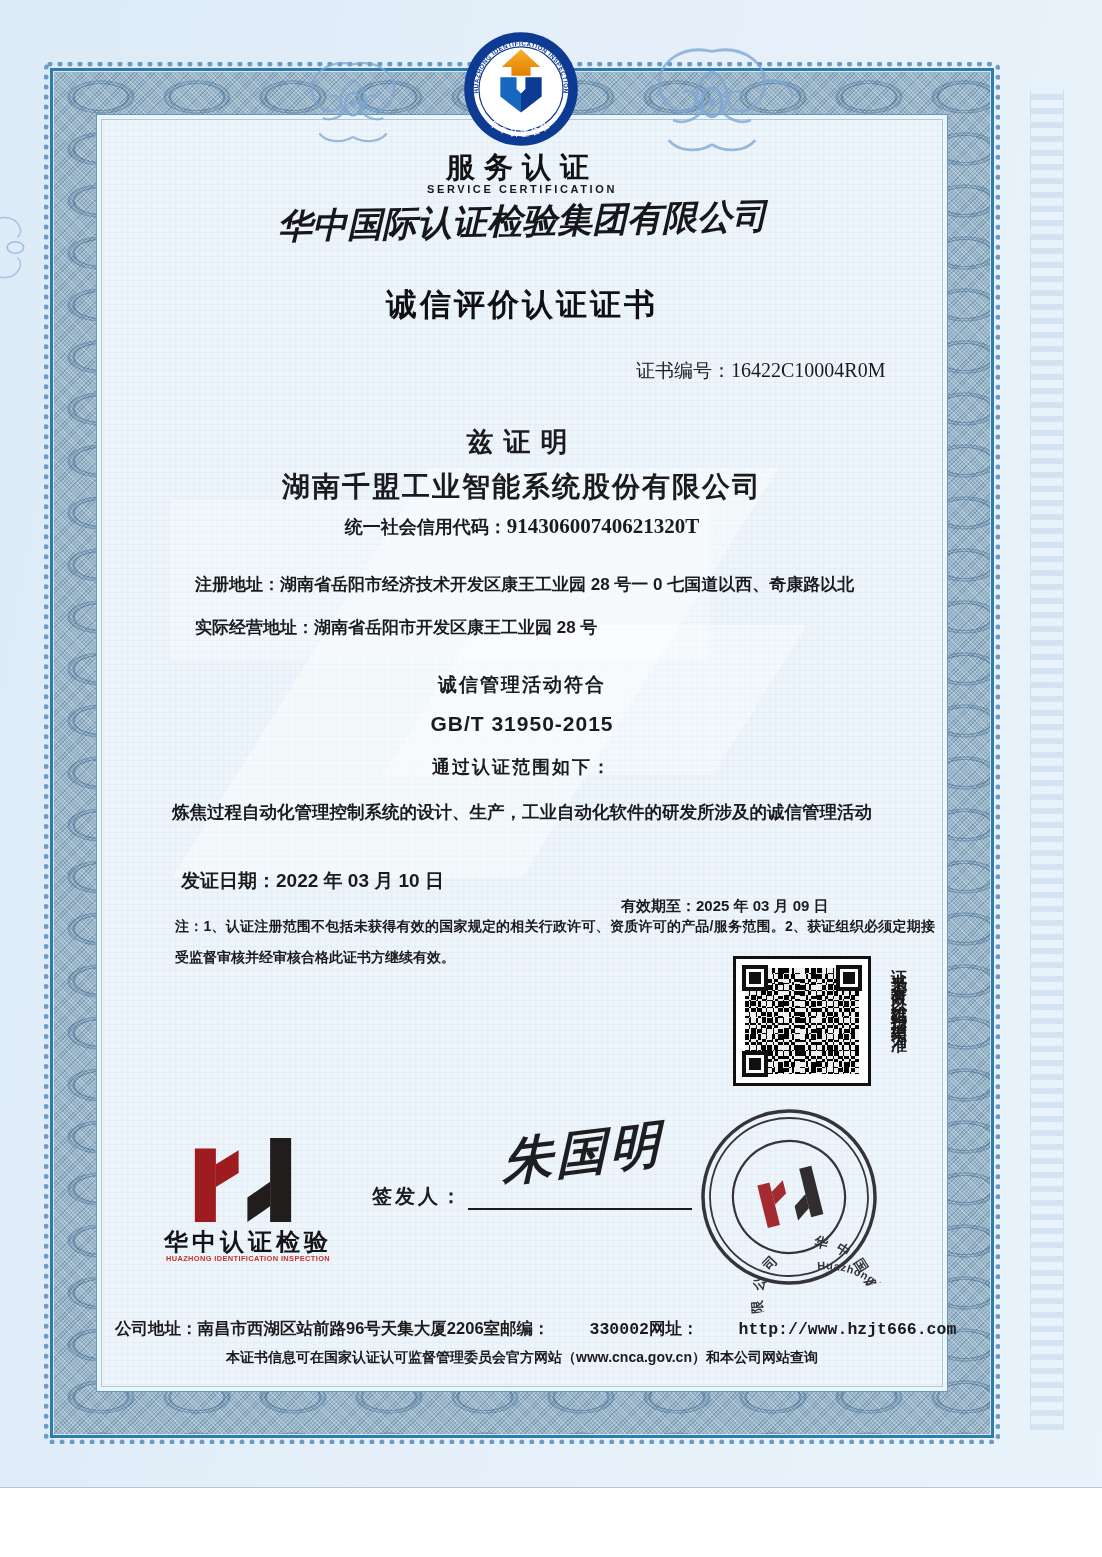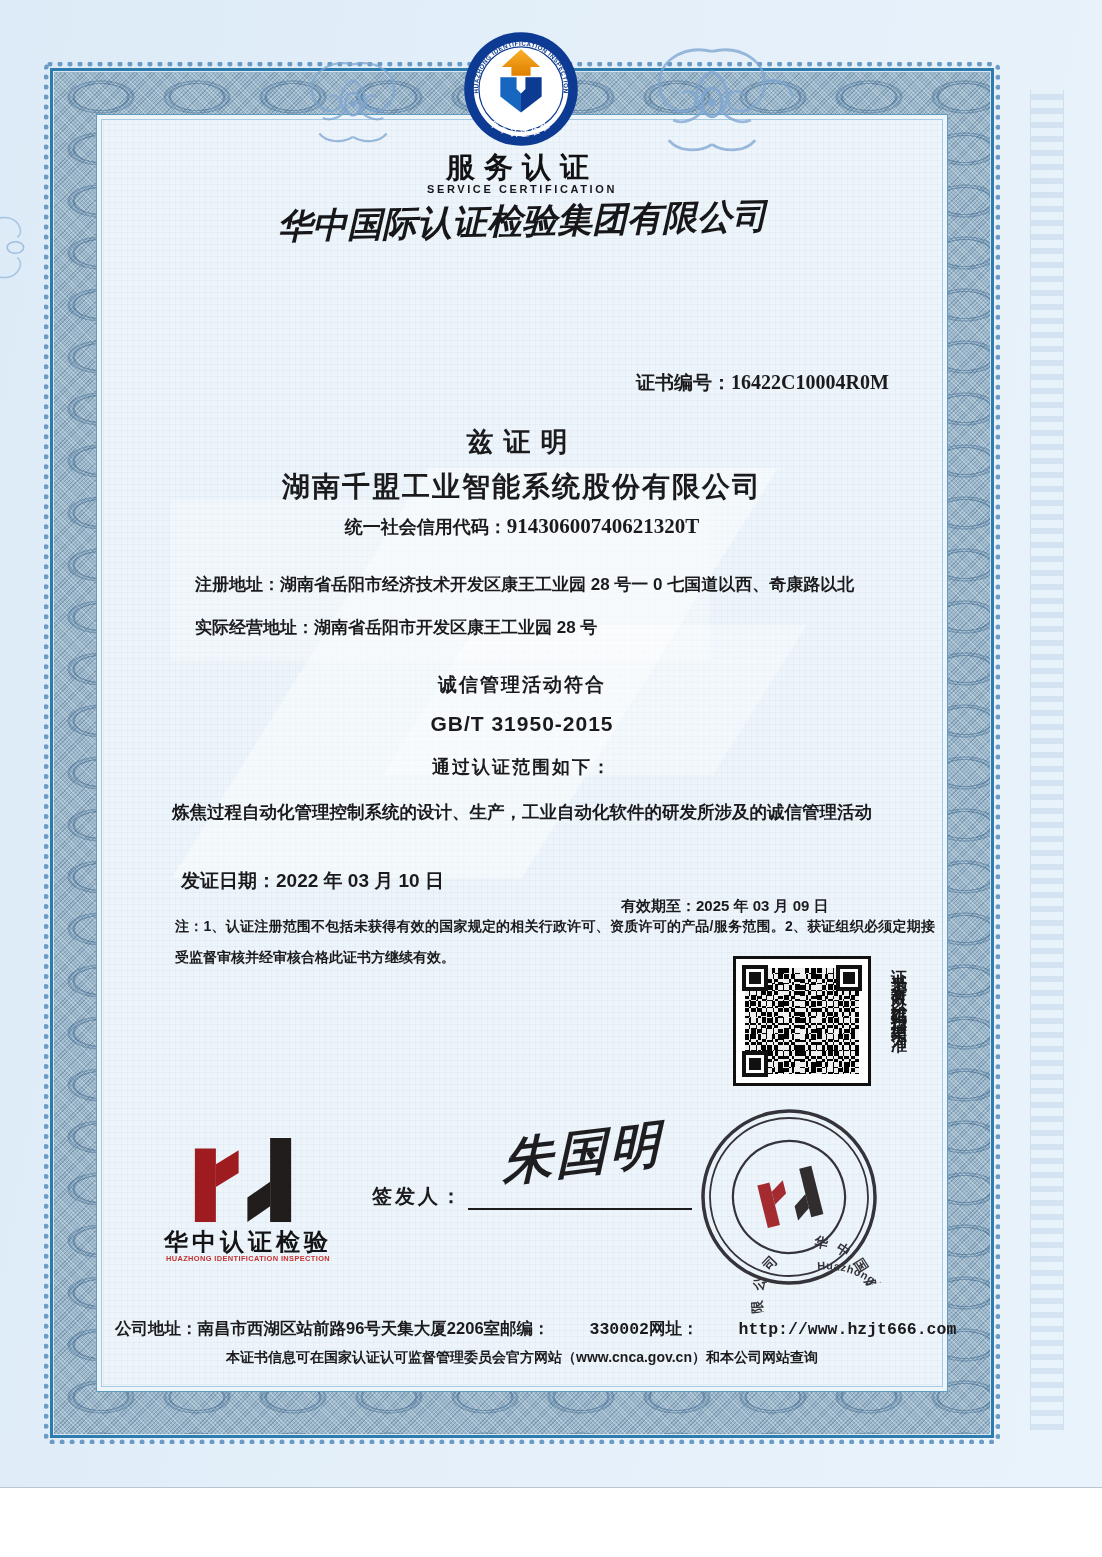--- a/index.html
+++ b/index.html
@@ -44,21 +44,21 @@
   .flr-edge  { left:-34px; top:200px; width:95px; height:95px; transform:rotate(-90deg); opacity:.65; }
 
   
   .logo-svg { left:462px; top:30px; width:118px; height:118px; }
   .center-col { left:102px; width:840px; text-align:center; }
   .svc-cn { top:148px; font-size:29px; font-weight:bold; letter-spacing:9px; color:#121214; }
   .svc-en { top:183px; font-size:11px; font-weight:bold; letter-spacing:2.6px; color:#17171a; }
   .script-name { top:198px; font-size:35px; font-weight:bold; font-style:italic;
                  font-family:"Liberation Serif","DejaVu Serif",serif; transform:rotate(-1.2deg); color:#17171a; }
   .title { top:284px; font-size:31px; font-weight:800; letter-spacing:3px; color:#101012; }
-  .cert-no { left:636px; top:370px; font-size:19px; font-weight:bold; }
+  .cert-no { left:636px; top:358px; font-size:19px; font-weight:normal; }
   .cert-no .num { font-family:"Liberation Serif","DejaVu Serif",serif; font-size:20px; }
 
   
   .hereby   { top:424px; font-size:27px; font-weight:bold; letter-spacing:10px; }
   .company  { top:468px; font-size:28px; font-weight:bold; letter-spacing:2px; }
   .credit   { top:514px; font-size:18px; font-weight:bold; }
   .credit .num { font-family:"Liberation Serif","DejaVu Serif",serif; font-size:21px; }
   .addr1 { left:195px; top:573px; font-size:17px; font-weight:bold; }
   .addr2 { left:195px; top:616px; font-size:17px; font-weight:bold;text-align:right; }
   .conform      { top:672px; font-size:19px; font-weight:bold; letter-spacing:2px; }
@@ -170,20 +170,21 @@
         <textPath href="#logoArcB" startOffset="50%" text-anchor="middle">华中认证检验</textPath>
       </text>
       <polygon points="80,26 106,50 93,50 93,62 67,62 67,50 54,50" fill="url(#og)"></polygon>
       <polygon points="52,64 74,64 74,80 80,86 80,112 52,90" fill="#1767c0"></polygon>
       <polygon points="108,64 86,64 86,80 80,86 80,112 108,90" fill="#0d3a92"></polygon>
     </svg>
 
     <div class="abs center-col svc-cn">服务认证</div>
     <div class="abs center-col svc-en">SERVICE CERTIFICATION</div>
     <div class="abs center-col script-name">华中国际认证检验集团有限公司</div>
+    <div class="abs center-col title">诚信评价认证证书</div>
     <div class="abs cert-no">
       <span>证书编号：</span><span class="num">16422C10004R0M</span>
     </div>
 
     <div class="abs center-col hereby">兹证明</div>
     <div class="abs center-col company">湖南千盟工业智能系统股份有限公司</div>
     <div class="abs center-col credit">
       <span>统一社会信用代码：</span><span class="num">91430600740621320T</span>
     </div>
     <div class="abs addr1">

